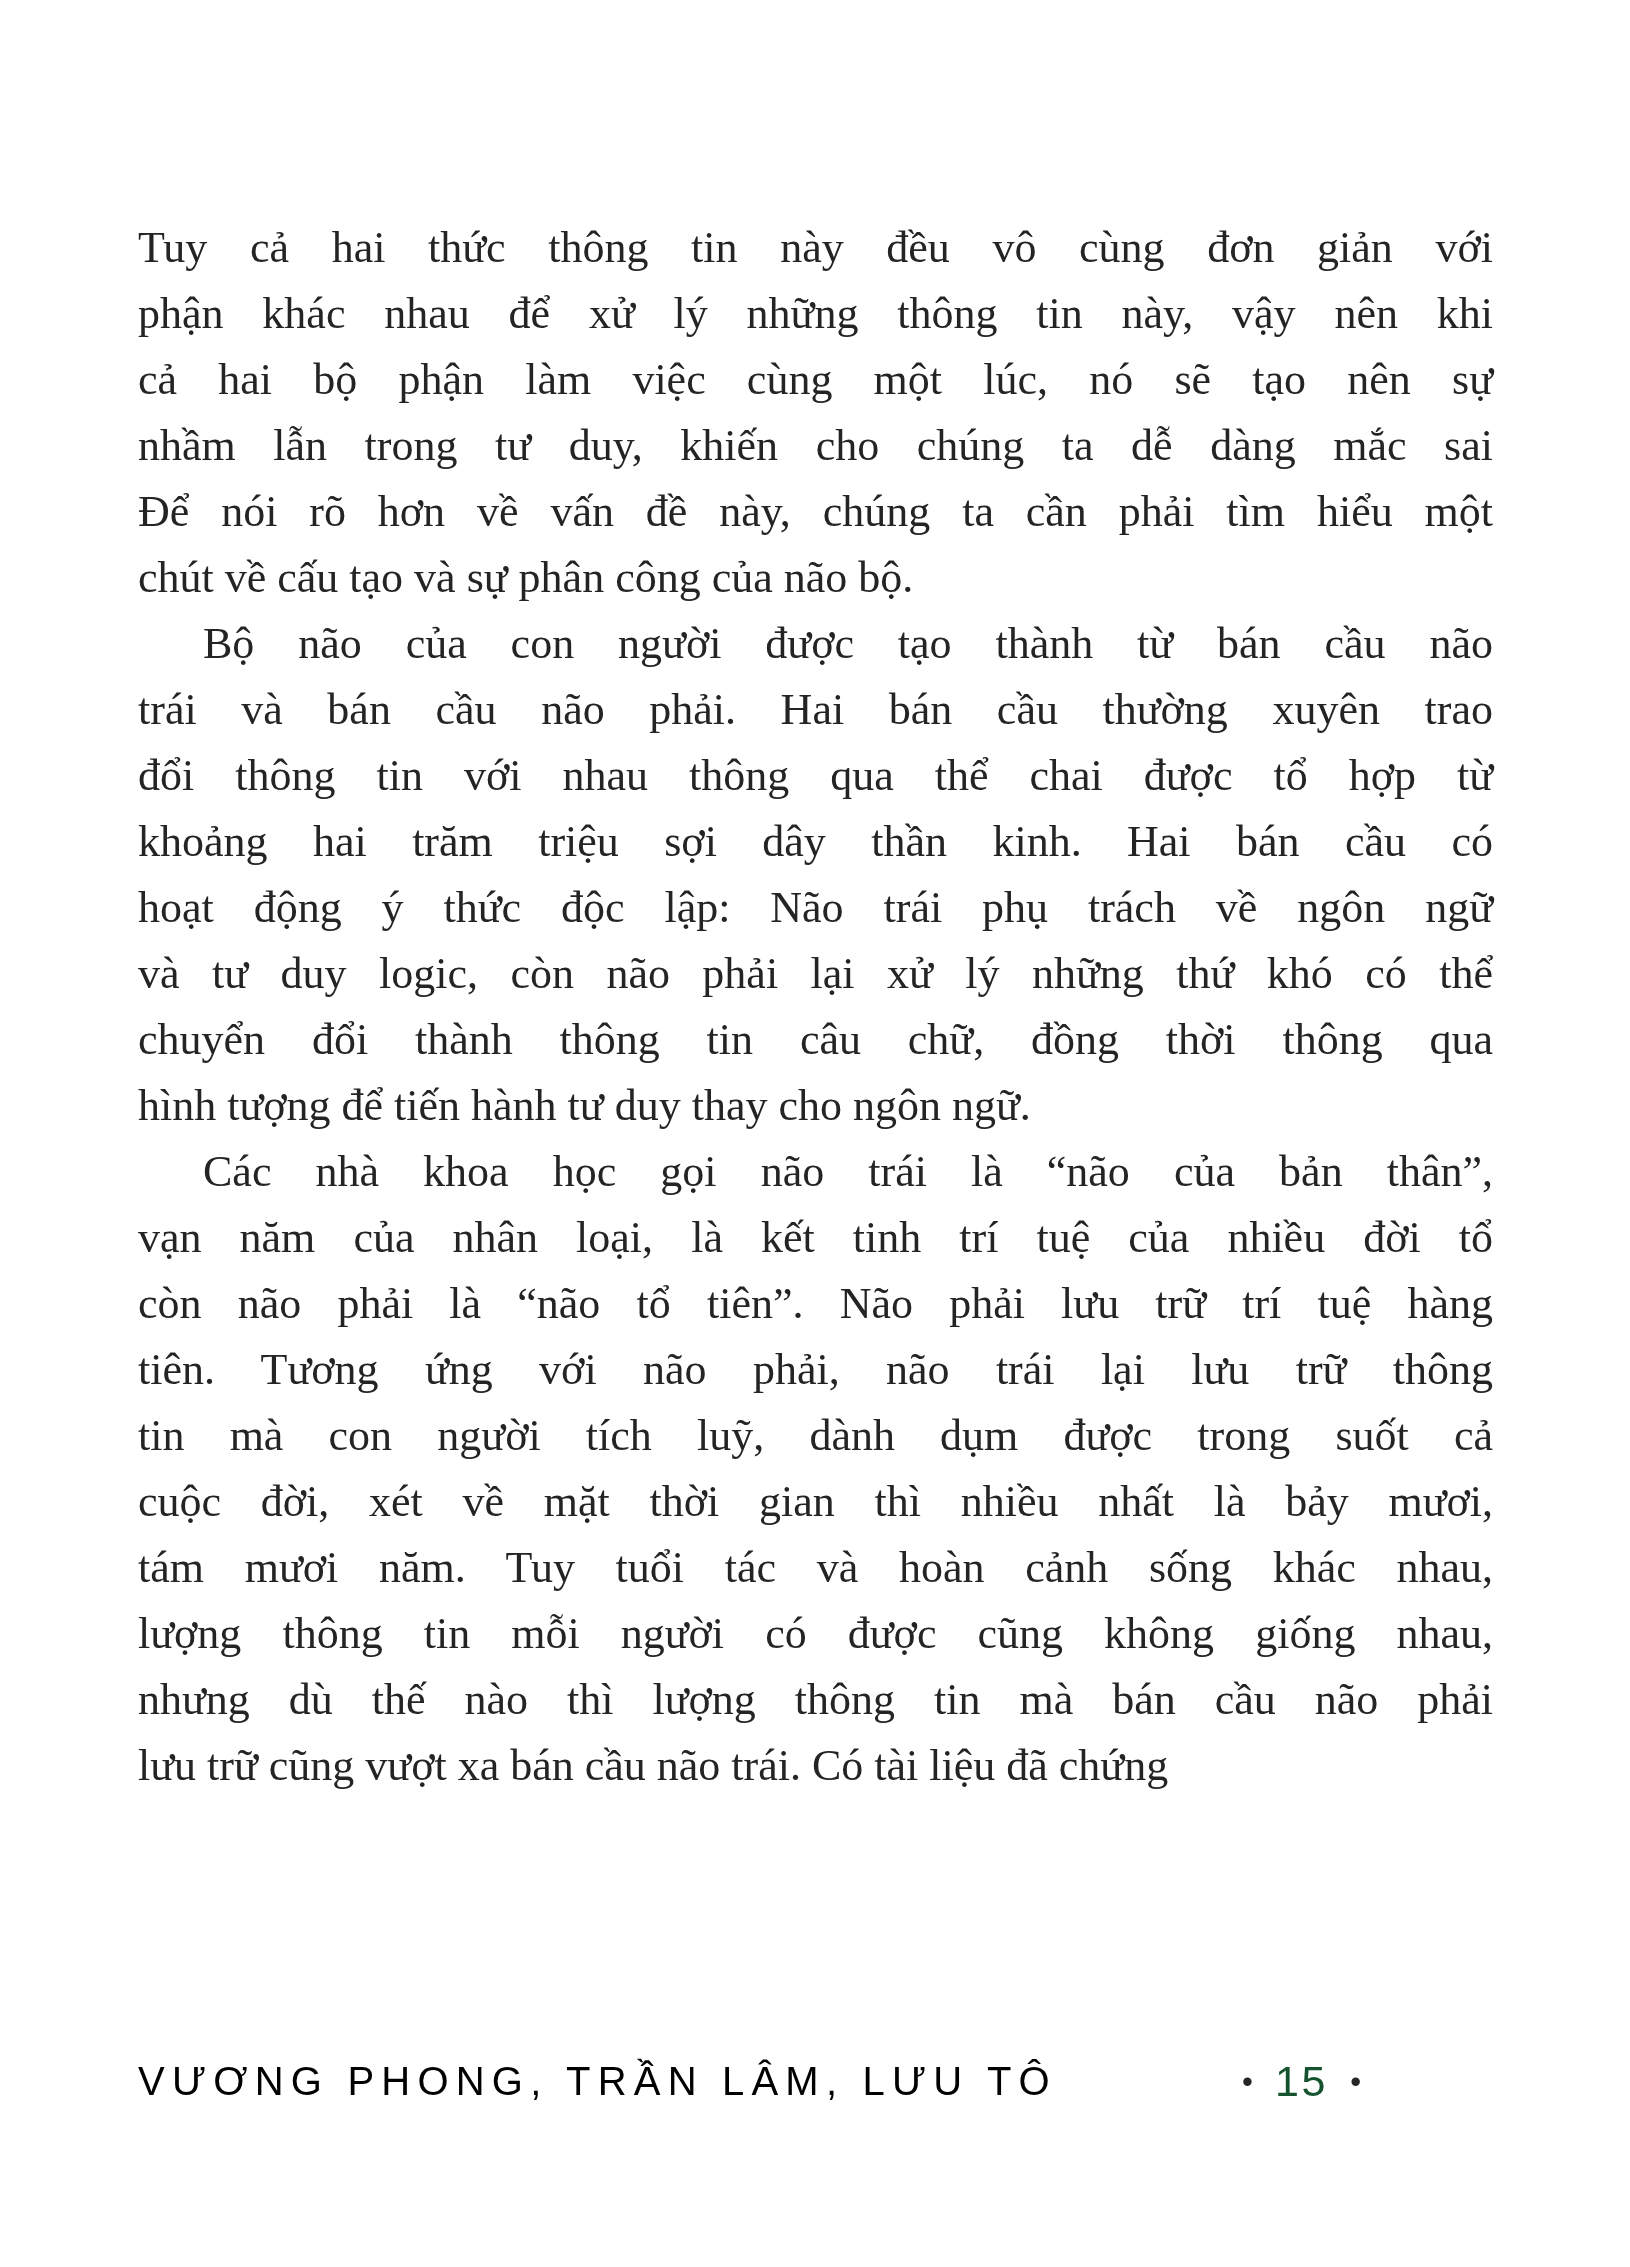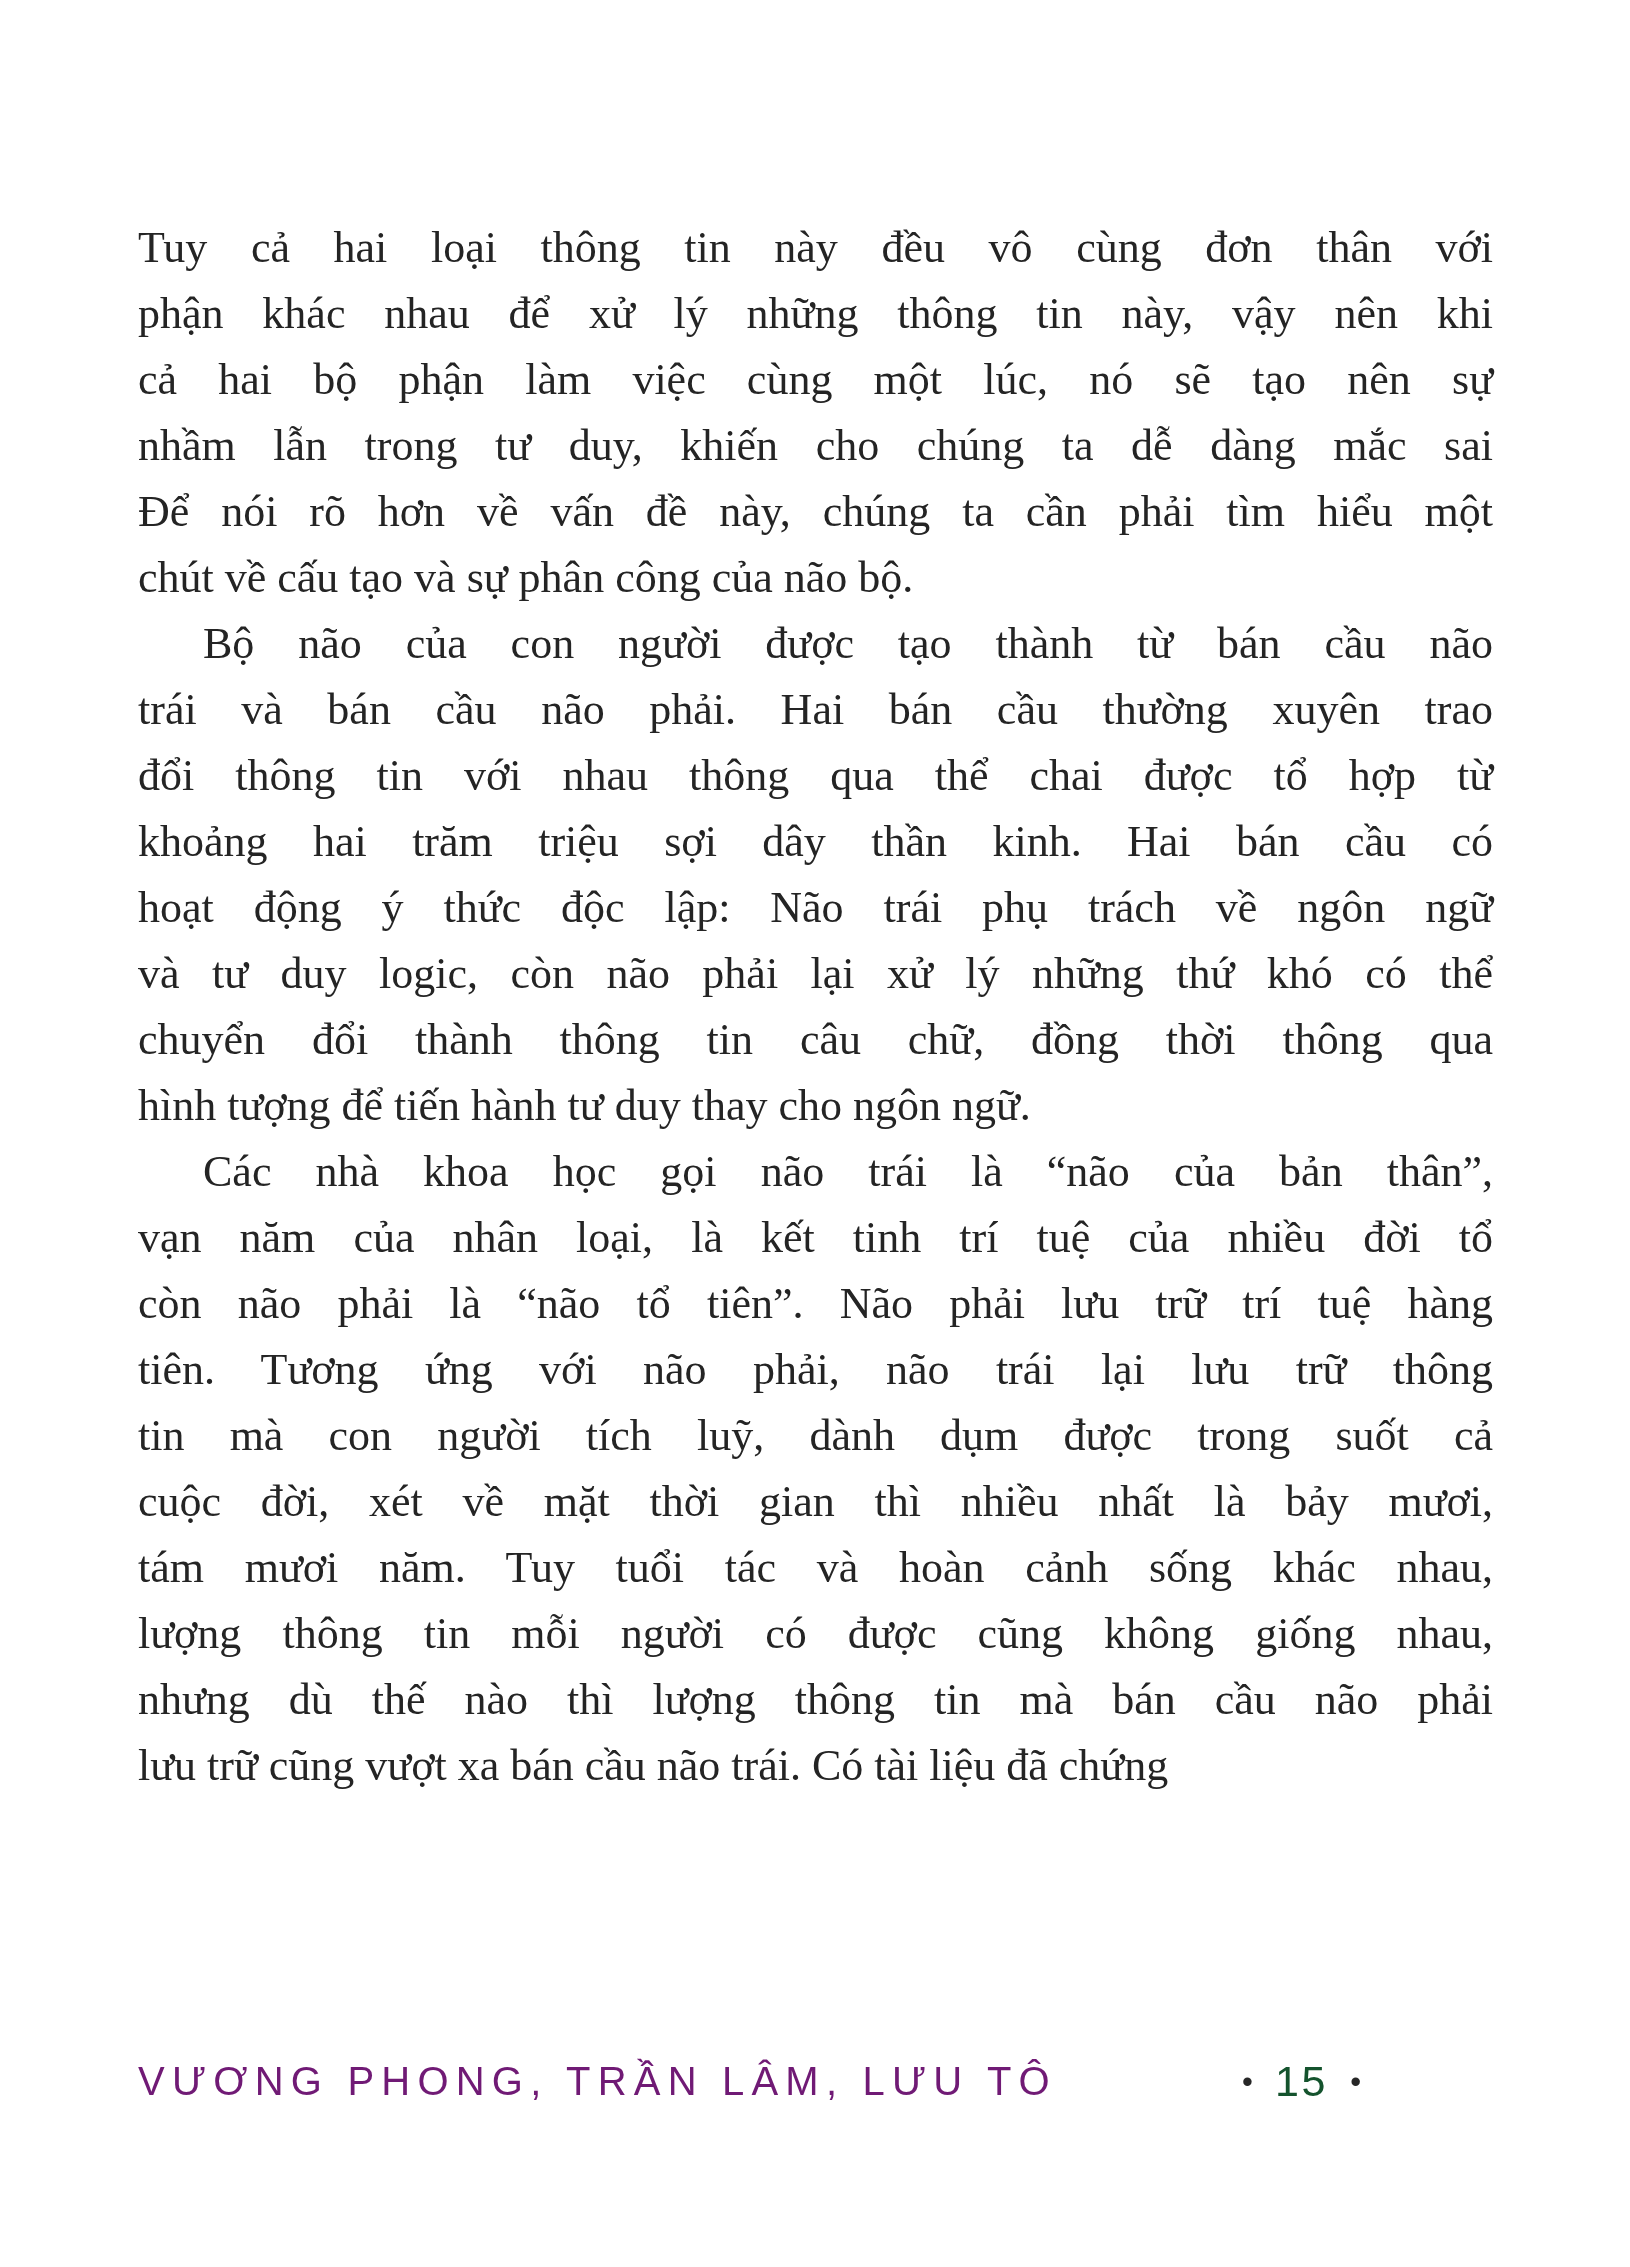--- a/index.html
+++ b/index.html
@@ -47,21 +47,21 @@
     width: 1223px;
     height: 63px;
     display: flex;
     justify-content: space-between;
     align-items: center;
   }
   .authors {
     font-family: "Liberation Sans", "DejaVu Sans", sans-serif;
     font-size: 40px;
     letter-spacing: 7.2px;
-    color: #701a75;
+    color: #000000;
     white-space: nowrap;
   }
   .pagenum-group {
     display: flex;
     align-items: center;
     gap: 22px;
     font-family: "Liberation Sans", "DejaVu Sans", sans-serif;
   }
   .pagenum-group .dot {
     font-size: 31px;
@@ -75,21 +75,21 @@
     color: #14532d;
   }
 </style>
 </head>
 <body>
 
 <div class="page">
 
   <div class="text-block">
       <div class="paragraph">
-        <div class="line">Tuy cả hai loại thông tin này đều vô cùng đơn thân với</div>
+        <div class="line">Tuy cả hai thức thông tin này đều vô cùng đơn giản với</div>
         <div class="line">phận khác nhau để xử lý những thông tin này, vậy nên khi</div>
         <div class="line">cả hai bộ phận làm việc cùng một lúc, nó sẽ tạo nên sự</div>
         <div class="line">nhầm lẫn trong tư duy, khiến cho chúng ta dễ dàng mắc sai</div>
         <div class="line">Để nói rõ hơn về vấn đề này, chúng ta cần phải tìm hiểu một</div>
         <div class="line para-end">chút về cấu tạo và sự phân công của não bộ.</div>
       </div>
       <div class="paragraph">
         <div class="line indent">Bộ não của con người được tạo thành từ bán cầu não</div>
         <div class="line">trái và bán cầu não phải. Hai bán cầu thường xuyên trao</div>
         <div class="line">đổi thông tin với nhau thông qua thể chai được tổ hợp từ</div>

